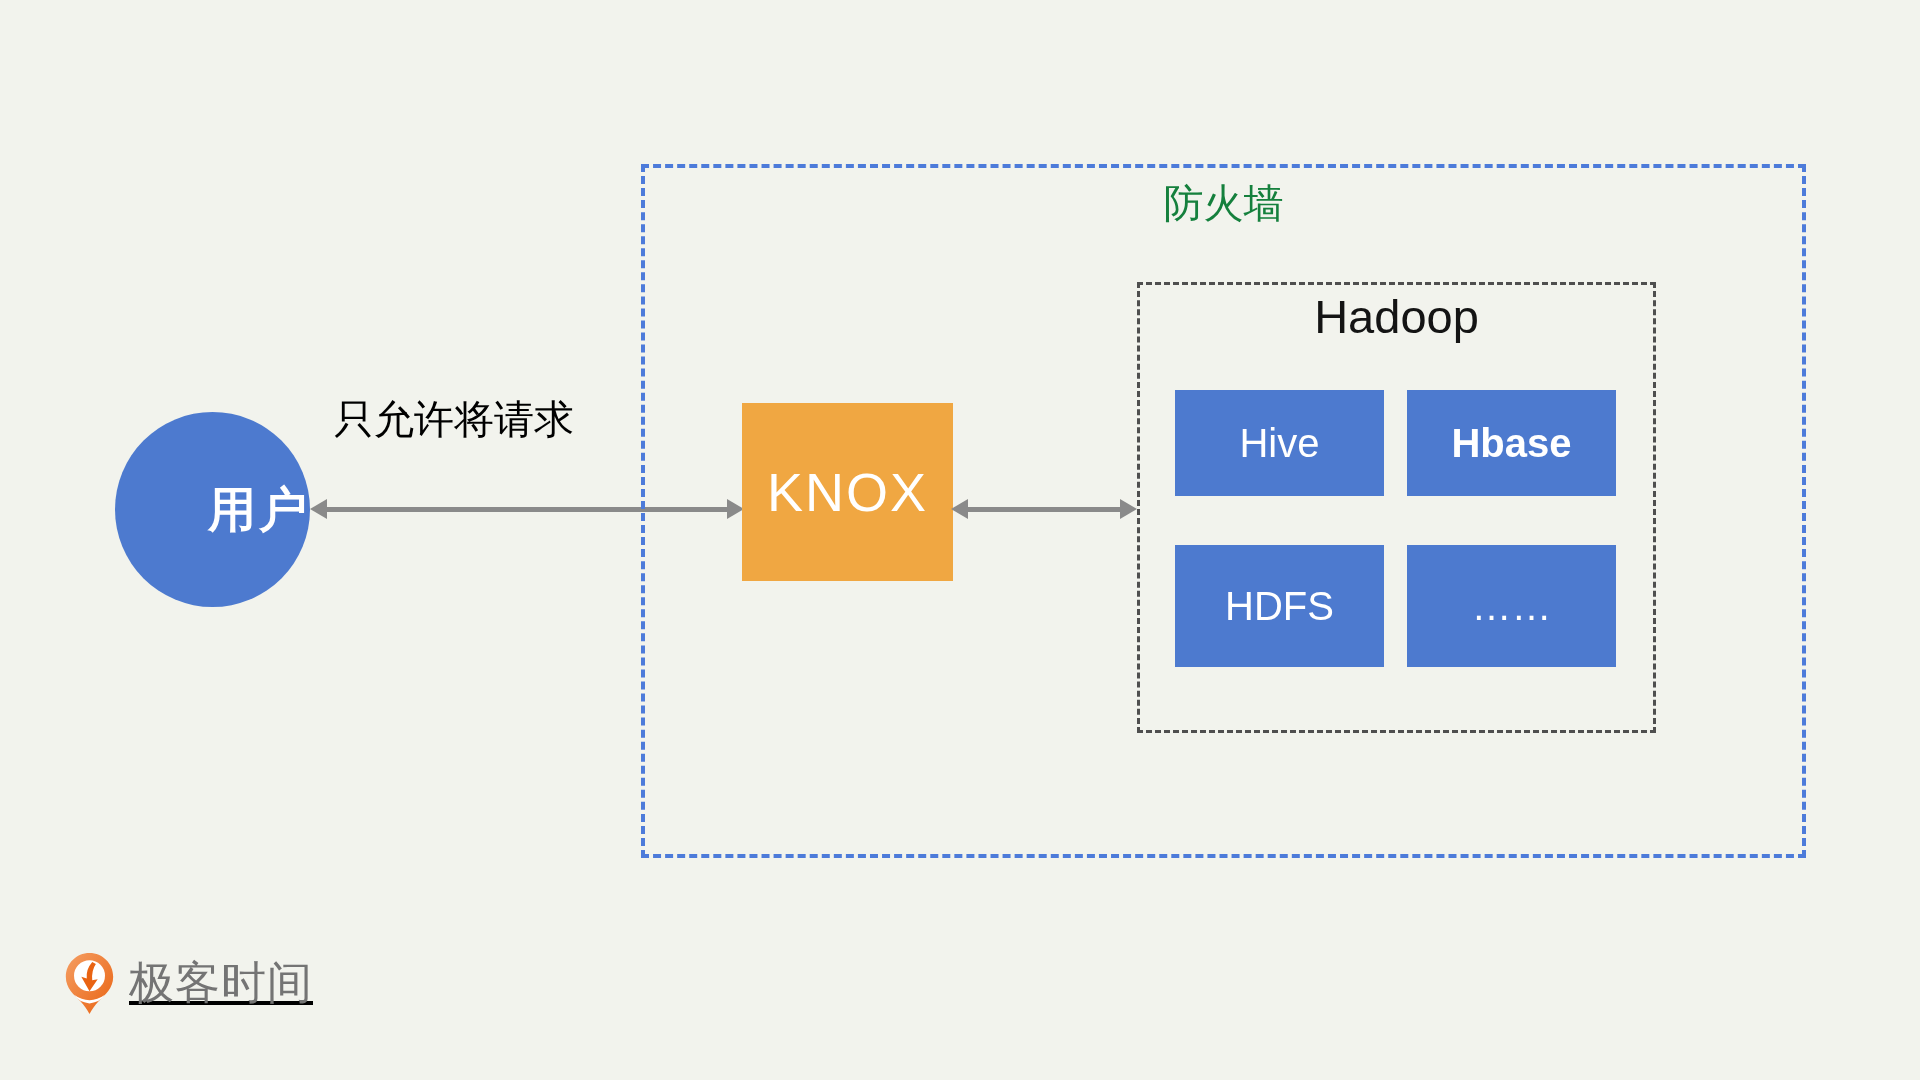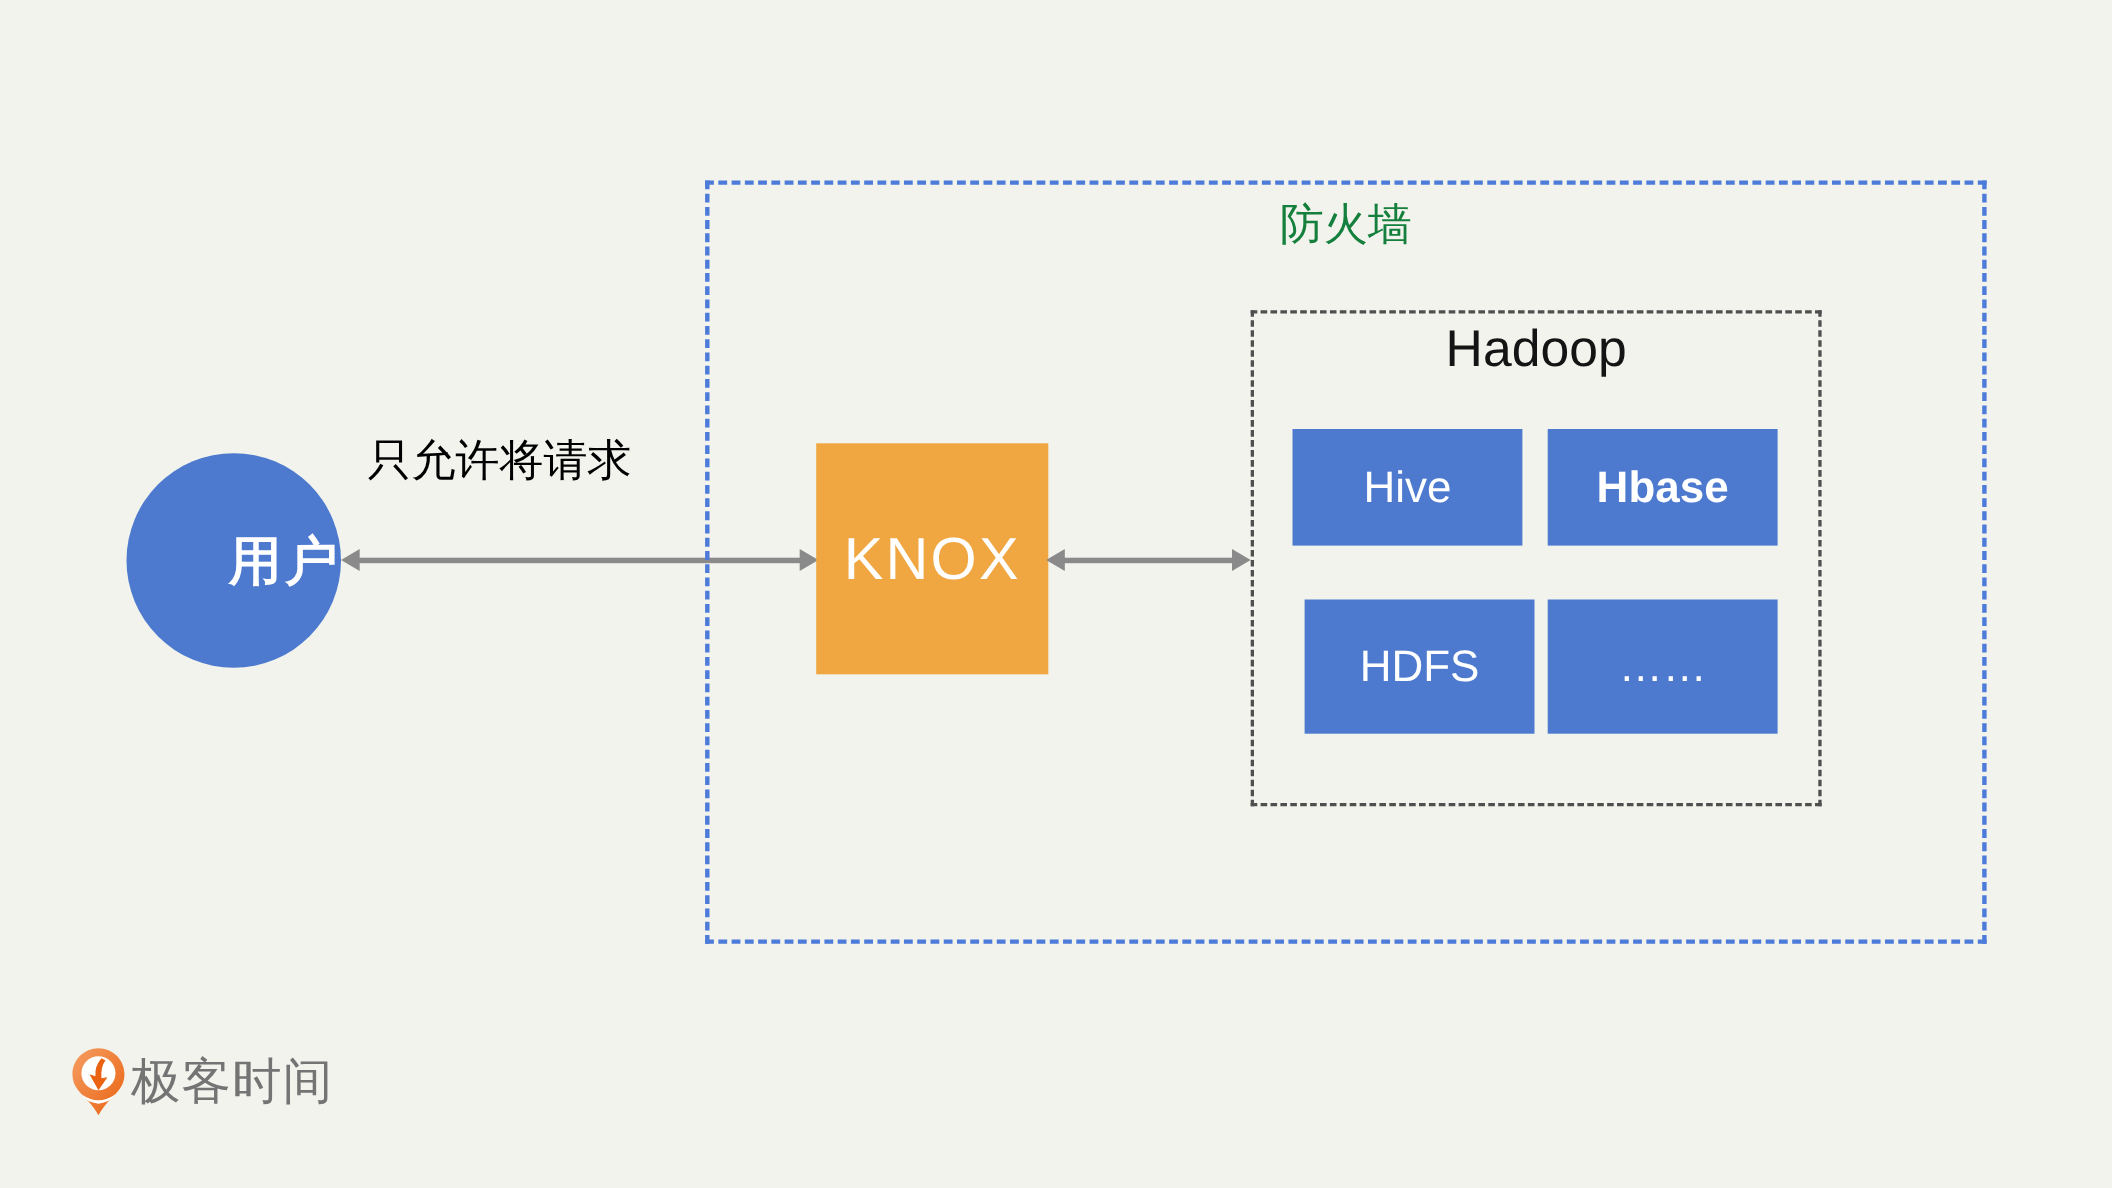--- a/index.html
+++ b/index.html
@@ -42,21 +42,21 @@
     border-top: 10px solid transparent; border-bottom: 10px solid transparent;
   }
   .arrow .head-left  { left: 0;  border-right: 17px solid #8A8A8A; }
   .arrow .head-right { right: 0; border-left: 17px solid #8A8A8A; }
   .arrow-user-knox   { left: 310px; top: 499px; width: 434px; }
   .arrow-knox-hadoop { left: 951px; top: 499px; width: 186px; }
 
   
   .knox-box {
     position: absolute; left: 742px; top: 403px;
-    width: 211px; height: 210px; background: #F0A742;
+    width: 211px; height: 178px; background: #F0A742;
     display: flex; align-items: center; justify-content: center;
     color: #FFFFFF; font-size: 54px; font-weight: 500; letter-spacing: 2px;
   }
 
   
   .firewall-box {
     position: absolute; left: 641px; top: 164px;
     width: 1165px; height: 694px;
     border: 4px dashed #4D7BDA; box-sizing: border-box;
   }
@@ -76,27 +76,27 @@
     font-size: 47px; color: #141414; white-space: nowrap;
   }
   .service {
     position: absolute; width: 209px; height: 106px;
     background: #4D7ACF; color: #FFFFFF;
     display: flex; align-items: center; justify-content: center;
     font-size: 40px; font-weight: 500;
   }
   .service-hive  { left: 35px;  top: 105px; }
   .service-hbase { left: 267px; top: 105px; font-weight: bold; }
-  .service-hdfs  { left: 46px;  top: 260px; height: 122px; align-items: center; }
+  .service-hdfs  { left: 35px;  top: 260px; height: 122px; align-items: center; }
   .service-more  { left: 267px; top: 260px; height: 122px; }
 
   
   .logo {
     position: absolute; left: 64px; top: 951px;
-    display: flex; align-items: center; gap: 4px;
+    display: flex; align-items: center; gap: 14px; text-decoration: underline;
   }
   .logo-text {
     font-size: 45px; color: #747474; font-weight: 500; letter-spacing: 1px;
   }
 </style>
 </head>
 <body>
 
 <div class="stage">
 

